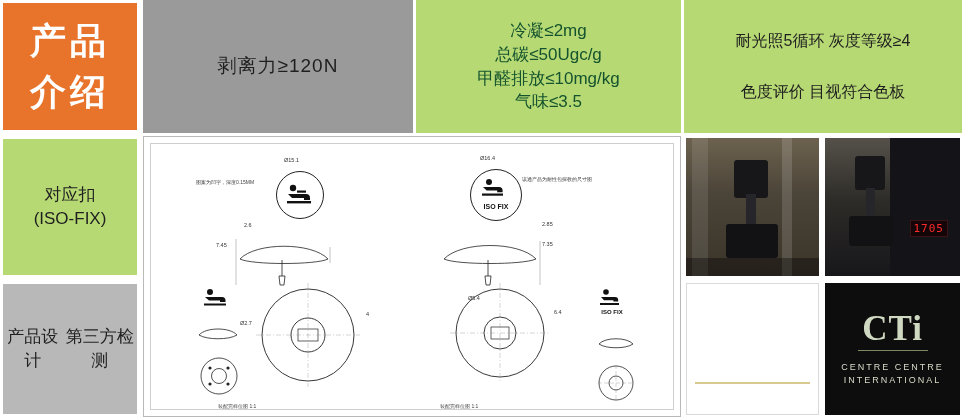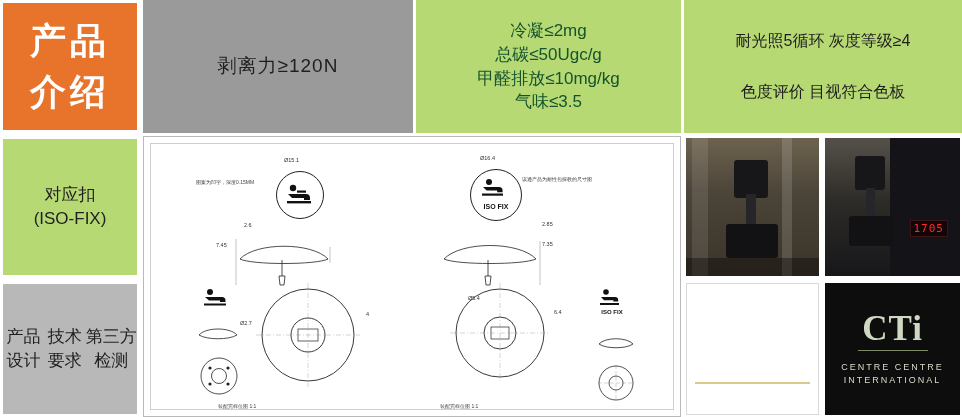--- a/index.html
+++ b/index.html
@@ -292,21 +292,20 @@
     <div>色度评价 目视符合色板</div>
   </div>
 
   <div class="cell label-green">
     <div>对应扣</div>
     <div>(ISO-FIX)</div>
   </div>
 
   <div class="cell label-grey">
     <div>产品设计</div>
-    <div>技术要求</div>
     <div>第三方检测</div>
   </div>
 
   <div class="drawing">
     <div class="inner-frame"></div>
 
     <div class="dwg-note" style="left:52px; top:42px;">图案为凹字，深度0.15MM</div>
     <div class="dwg-note" style="left:378px; top:39px;">该通产品为耐性包探教的尺寸图</div>
 
     <div class="iso-badge" style="left:132px; top:34px; width:46px; height:46px;">

